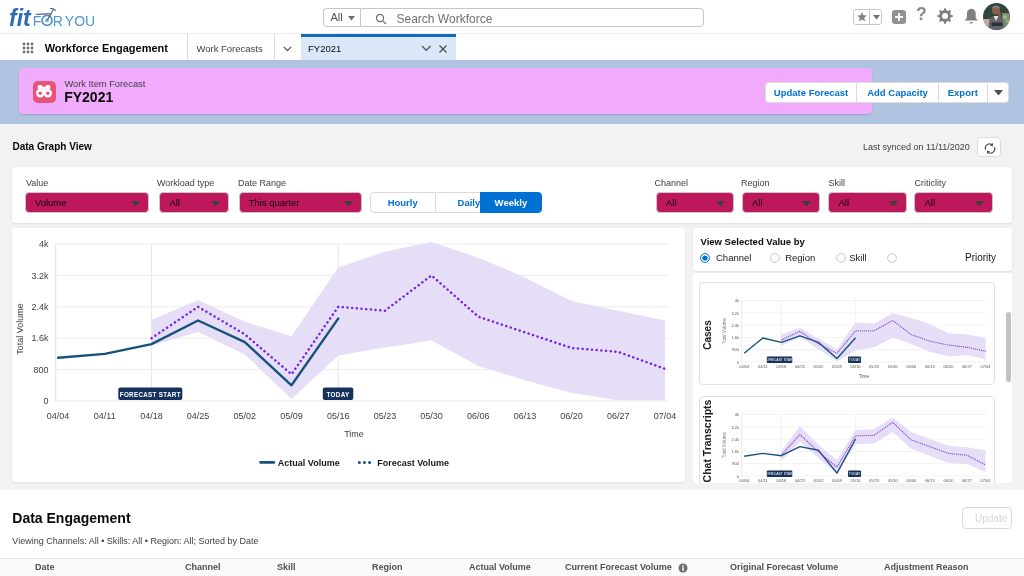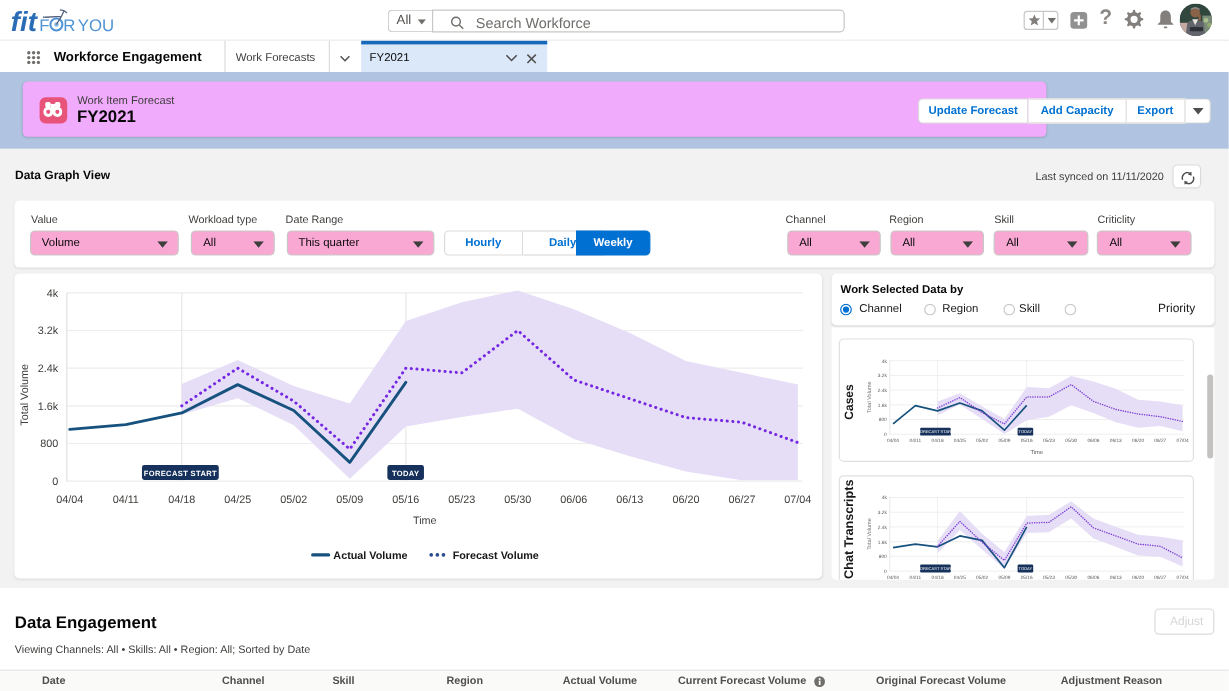--- a/index.html
+++ b/index.html
@@ -6,21 +6,21 @@
   html,body { width:1024px; height:576px; overflow:hidden; font-family:"Liberation Sans",sans-serif; background:#fff; }
   .abs { position:absolute; }
   #page { position:relative; width:1024px; height:576px; }
   .hdr { position:absolute; left:0; top:0; width:1024px; height:33px; background:#fff; }
   .tabbar { position:absolute; left:0; top:33px; width:1024px; height:27px; background:#fff; border-top:1px solid #ececec; }
   .bluebg { position:absolute; left:0; top:60px; width:1024px; height:64px; background:#b0c4e1; }
   .graybg { position:absolute; left:0; top:124px; width:1024px; height:366px; background:#f2f2f2; }
   .whitesec { position:absolute; left:0; top:490px; width:1024px; height:86px; background:#fff; }
   .card { position:absolute; background:#fff; border-radius:4px; }
   .vline { position:absolute; width:1px; background:#dddbda; top:0; height:27px; }
-  .ddbox { position:absolute; height:21px; background:#f9a8d4; border:1px solid #c9c7c5; border-radius:4px; font-size:9.5px; color:#080707; line-height:19px; padding-left:9px; }
+  .ddbox { position:absolute; height:21px; background:#be185d; border:1px solid #c9c7c5; border-radius:4px; font-size:9.5px; color:#080707; line-height:19px; padding-left:9px; }
   .ddbox svg { position:absolute; right:8px; top:7.5px; }
   .flabel { position:absolute; font-size:9px; color:#3e3e3c; }
   .segbtn { position:absolute; height:21px; border:1px solid #dddbda; background:#fff; color:#0070d2; font-size:9.5px; text-align:center; line-height:19px; font-weight:700; }
   .thbold { position:absolute; top:561.5px; font-size:9px; font-weight:bold; color:#514f4d; }
 </style>
 </head>
 <body>
 <div id="page">
 
   <div class="hdr">
@@ -245,21 +245,21 @@
 <rect x="310.8" y="159.5" width="30.5" height="12.5" rx="2" fill="#16325c"></rect>
 <text x="326" y="168.5" text-anchor="middle" font-size="6.3" font-weight="bold" fill="#fff" letter-spacing="0.3">TODAY</text>
 <line x1="248.6" y1="234.4" x2="261.8" y2="234.4" stroke="#17517e" stroke-width="2.8" stroke-linecap="round"></line>
 <text x="265.8" y="237.6" font-size="9" font-weight="bold" fill="#181818">Actual Volume</text>
 <line x1="347.3" y1="234.4" x2="358" y2="234.4" stroke="#2a4d8f" stroke-width="3" stroke-linecap="round" stroke-dasharray="0.1 5"></line>
 <text x="365.2" y="237.6" font-size="9" font-weight="bold" fill="#181818">Forecast Volume</text>
 </svg>
   </div>
 
   <div class="card" style="left:693px;top:228px;width:319.3px;height:42.5px;box-shadow:0 1px 2px rgba(0,0,0,0.08);">
-    <span class="abs" style="left:7.5px;top:8px;font-size:9.5px;font-weight:bold;color:#080707;">Work Selected Data by</span>
+    <span class="abs" style="left:7.5px;top:8px;font-size:9.5px;font-weight:bold;color:#080707;">View Selected Value by</span>
 
     <svg class="abs" style="left:6.5px;top:24.5px" width="10" height="10">
         <circle cx="5" cy="5" r="4.4" fill="#fff" stroke="#0070d2" stroke-width="1"></circle>
         <circle cx="5" cy="5" r="2.6" fill="#0070d2"></circle>
       </svg>
     <span class="abs" style="left:23px;top:24.3px;font-size:9.5px;color:#181818;">Channel</span>
     <svg class="abs" style="left:76.9px;top:24.5px" width="10" height="10">
         <circle cx="5" cy="5" r="4.4" fill="#fff" stroke="#c9c7c5" stroke-width="1"></circle>
       </svg>
     <span class="abs" style="left:92.2px;top:24.3px;font-size:9.5px;color:#181818;">Region</span>
@@ -359,21 +359,21 @@
 <rect x="148" y="73.5" width="13" height="6.5" rx="1" fill="#16325c"></rect>
 <text x="154.5" y="78.2" text-anchor="middle" font-size="3.4" fill="#fff">TODAY</text>
 </svg>
     </div>
     <div class="abs" style="left:313px;top:39px;width:4.5px;height:70px;background:#c4c2c0;border-radius:2.5px;"></div>
   </div>
 
   <span class="abs" style="left:12.3px;top:509.5px;font-size:14px;font-weight:bold;color:#080707;">Data Engagement</span>
   <span class="abs" style="left:12.3px;top:535.8px;font-size:9px;color:#3e3e3c;">Viewing Channels: All • Skills: All • Region: All; Sorted by Date</span>
   <div class="abs" style="left:962px;top:506.5px;width:50px;height:22px;border:1px solid #dddbda;border-radius:4px;background:#fff;">
-    <span class="abs" style="left:12px;top:5px;font-size:10px;color:#d8d6d5;">Adjust</span>
+    <span class="abs" style="left:12px;top:5px;font-size:10px;color:#d8d6d5;">Update</span>
   </div>
 
   <div class="abs" style="left:0;top:558px;width:1024px;height:18px;background:#fafaf9;border-top:1px solid #e5e5e5;"></div>
   <span class="thbold" style="left:35px;">Date</span>
   <span class="thbold" style="left:185px;">Channel</span>
   <span class="thbold" style="left:277px;">Skill</span>
   <span class="thbold" style="left:372px;">Region</span>
   <span class="thbold" style="left:469px;">Actual Volume</span>
   <span class="thbold" style="left:565px;">Current Forecast Volume</span>
   <svg class="abs" style="left:678px;top:563px" width="10" height="10">

